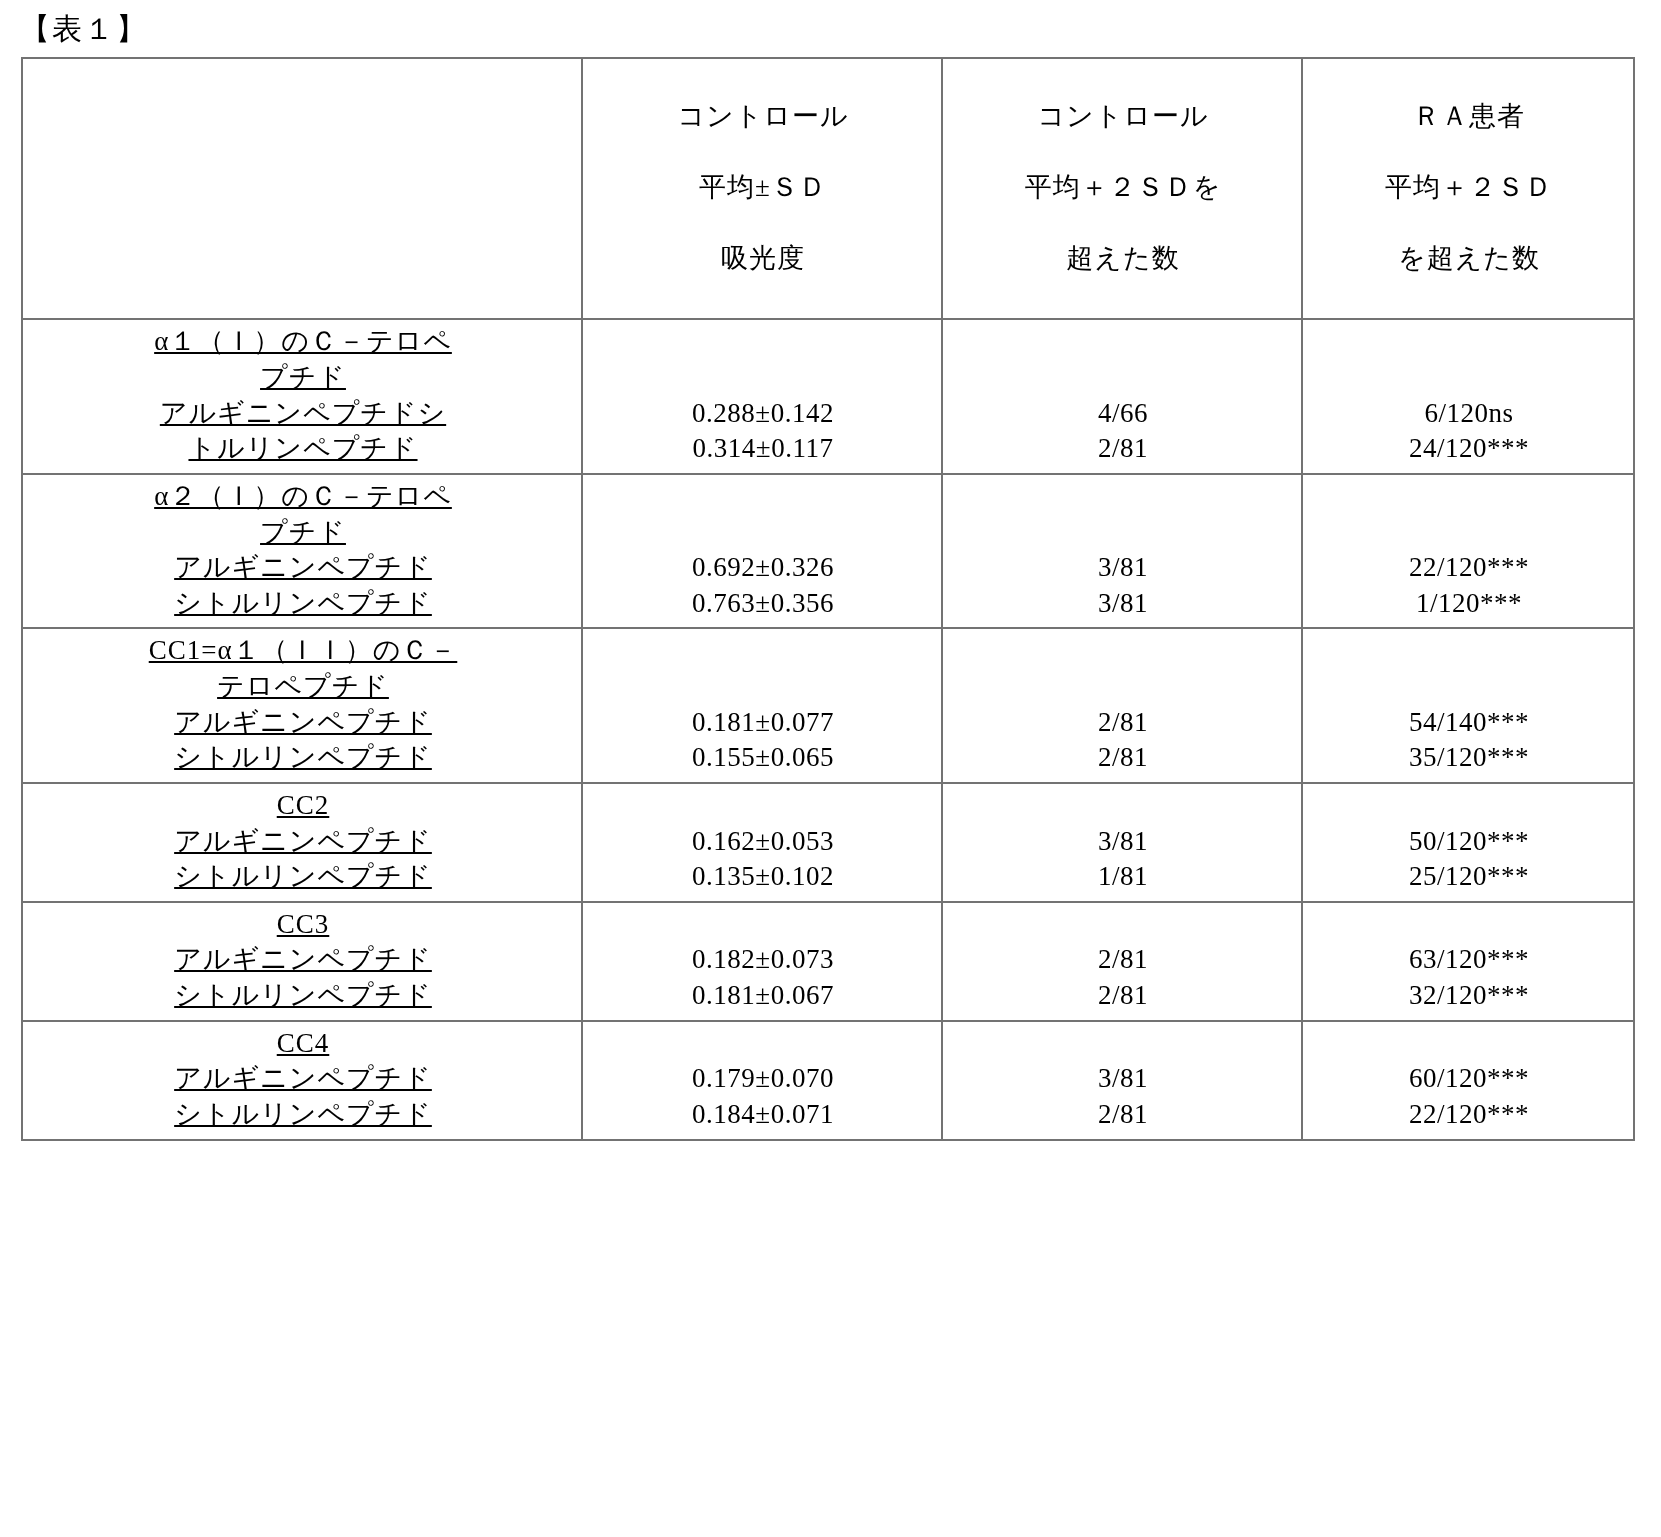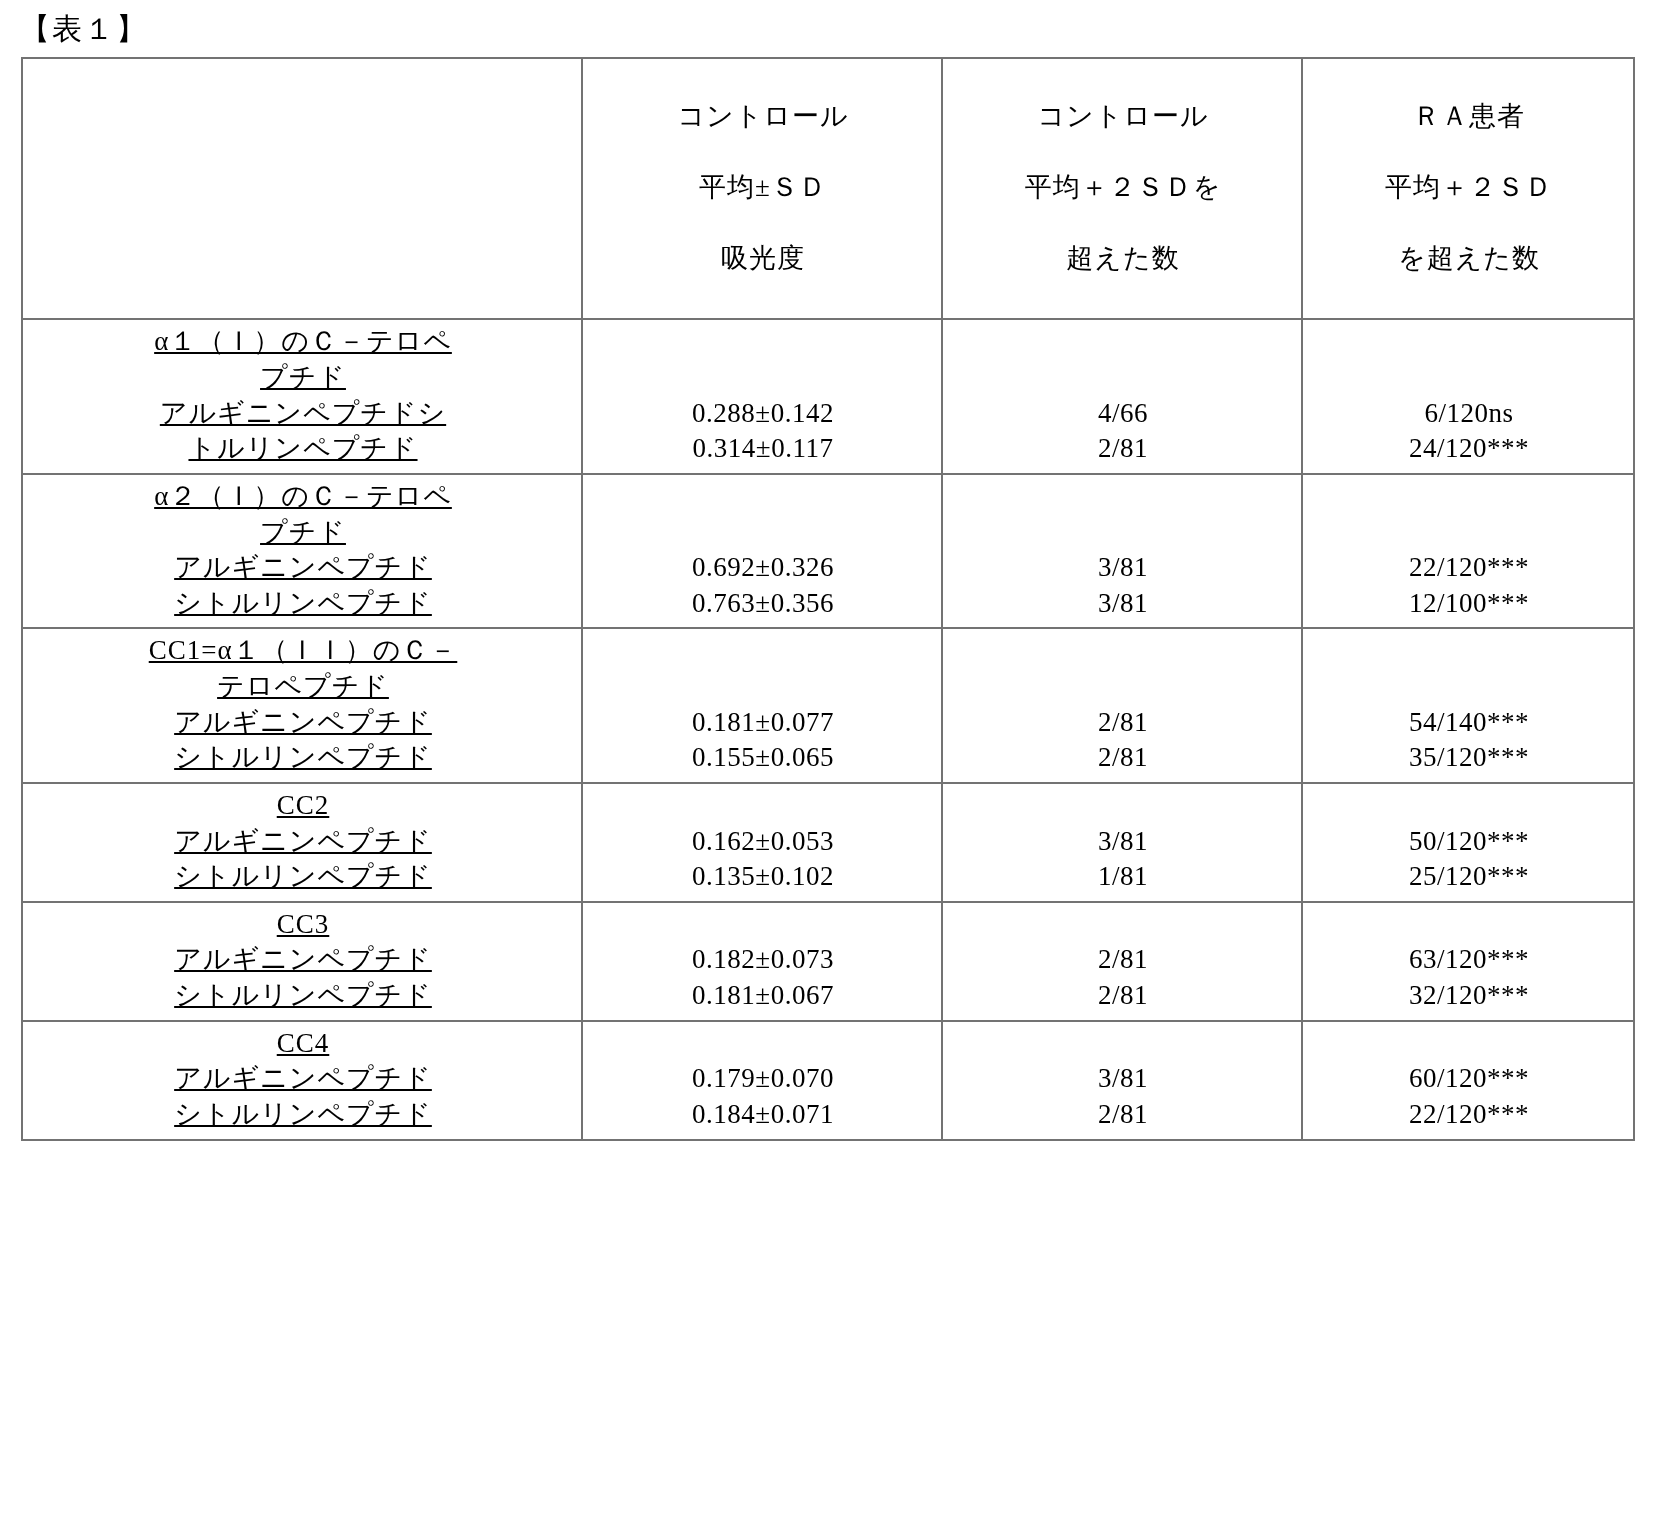--- a/index.html
+++ b/index.html
@@ -119,21 +119,21 @@
         <tr>
           <td class="label-cell"><span class="lbl-line">α１（Ｉ）のＣ－テロペ</span><span class="lbl-line">プチド</span><span class="lbl-line">アルギニンペプチドシ</span><span class="lbl-line">トルリンペプチド</span></td>
           <td class="val-cell"><span class="val-line spacer-lines">&nbsp;</span><span class="val-line spacer-lines">&nbsp;</span><span class="val-line">0.288±0.142</span><span class="val-line">0.314±0.117</span></td>
           <td class="cnt-cell"><span class="val-line spacer-lines">&nbsp;</span><span class="val-line spacer-lines">&nbsp;</span><span class="val-line">4/66</span><span class="val-line">2/81</span></td>
           <td class="cnt-cell"><span class="val-line spacer-lines">&nbsp;</span><span class="val-line spacer-lines">&nbsp;</span><span class="val-line">6/120ns</span><span class="val-line">24/120***</span></td>
         </tr>
         <tr>
           <td class="label-cell"><span class="lbl-line">α２（Ｉ）のＣ－テロペ</span><span class="lbl-line">プチド</span><span class="lbl-line">アルギニンペプチド</span><span class="lbl-line">シトルリンペプチド</span></td>
           <td class="val-cell"><span class="val-line spacer-lines">&nbsp;</span><span class="val-line spacer-lines">&nbsp;</span><span class="val-line">0.692±0.326</span><span class="val-line">0.763±0.356</span></td>
           <td class="cnt-cell"><span class="val-line spacer-lines">&nbsp;</span><span class="val-line spacer-lines">&nbsp;</span><span class="val-line">3/81</span><span class="val-line">3/81</span></td>
-          <td class="cnt-cell"><span class="val-line spacer-lines">&nbsp;</span><span class="val-line spacer-lines">&nbsp;</span><span class="val-line">22/120***</span><span class="val-line">12/100***</span></td>
+          <td class="cnt-cell"><span class="val-line spacer-lines">&nbsp;</span><span class="val-line spacer-lines">&nbsp;</span><span class="val-line">22/120***</span><span class="val-line">1/120***</span></td>
         </tr>
         <tr>
           <td class="label-cell"><span class="lbl-line">CC1=α１（ＩＩ）のＣ－</span><span class="lbl-line">テロペプチド</span><span class="lbl-line">アルギニンペプチド</span><span class="lbl-line">シトルリンペプチド</span></td>
           <td class="val-cell"><span class="val-line spacer-lines">&nbsp;</span><span class="val-line spacer-lines">&nbsp;</span><span class="val-line">0.181±0.077</span><span class="val-line">0.155±0.065</span></td>
           <td class="cnt-cell"><span class="val-line spacer-lines">&nbsp;</span><span class="val-line spacer-lines">&nbsp;</span><span class="val-line">2/81</span><span class="val-line">2/81</span></td>
           <td class="cnt-cell"><span class="val-line spacer-lines">&nbsp;</span><span class="val-line spacer-lines">&nbsp;</span><span class="val-line">54/140***</span><span class="val-line">35/120***</span></td>
         </tr>
         <tr>
           <td class="label-cell"><span class="lbl-line">CC2</span><span class="lbl-line">アルギニンペプチド</span><span class="lbl-line">シトルリンペプチド</span></td>
           <td class="val-cell"><span class="val-line spacer-lines">&nbsp;</span><span class="val-line">0.162±0.053</span><span class="val-line">0.135±0.102</span></td>

